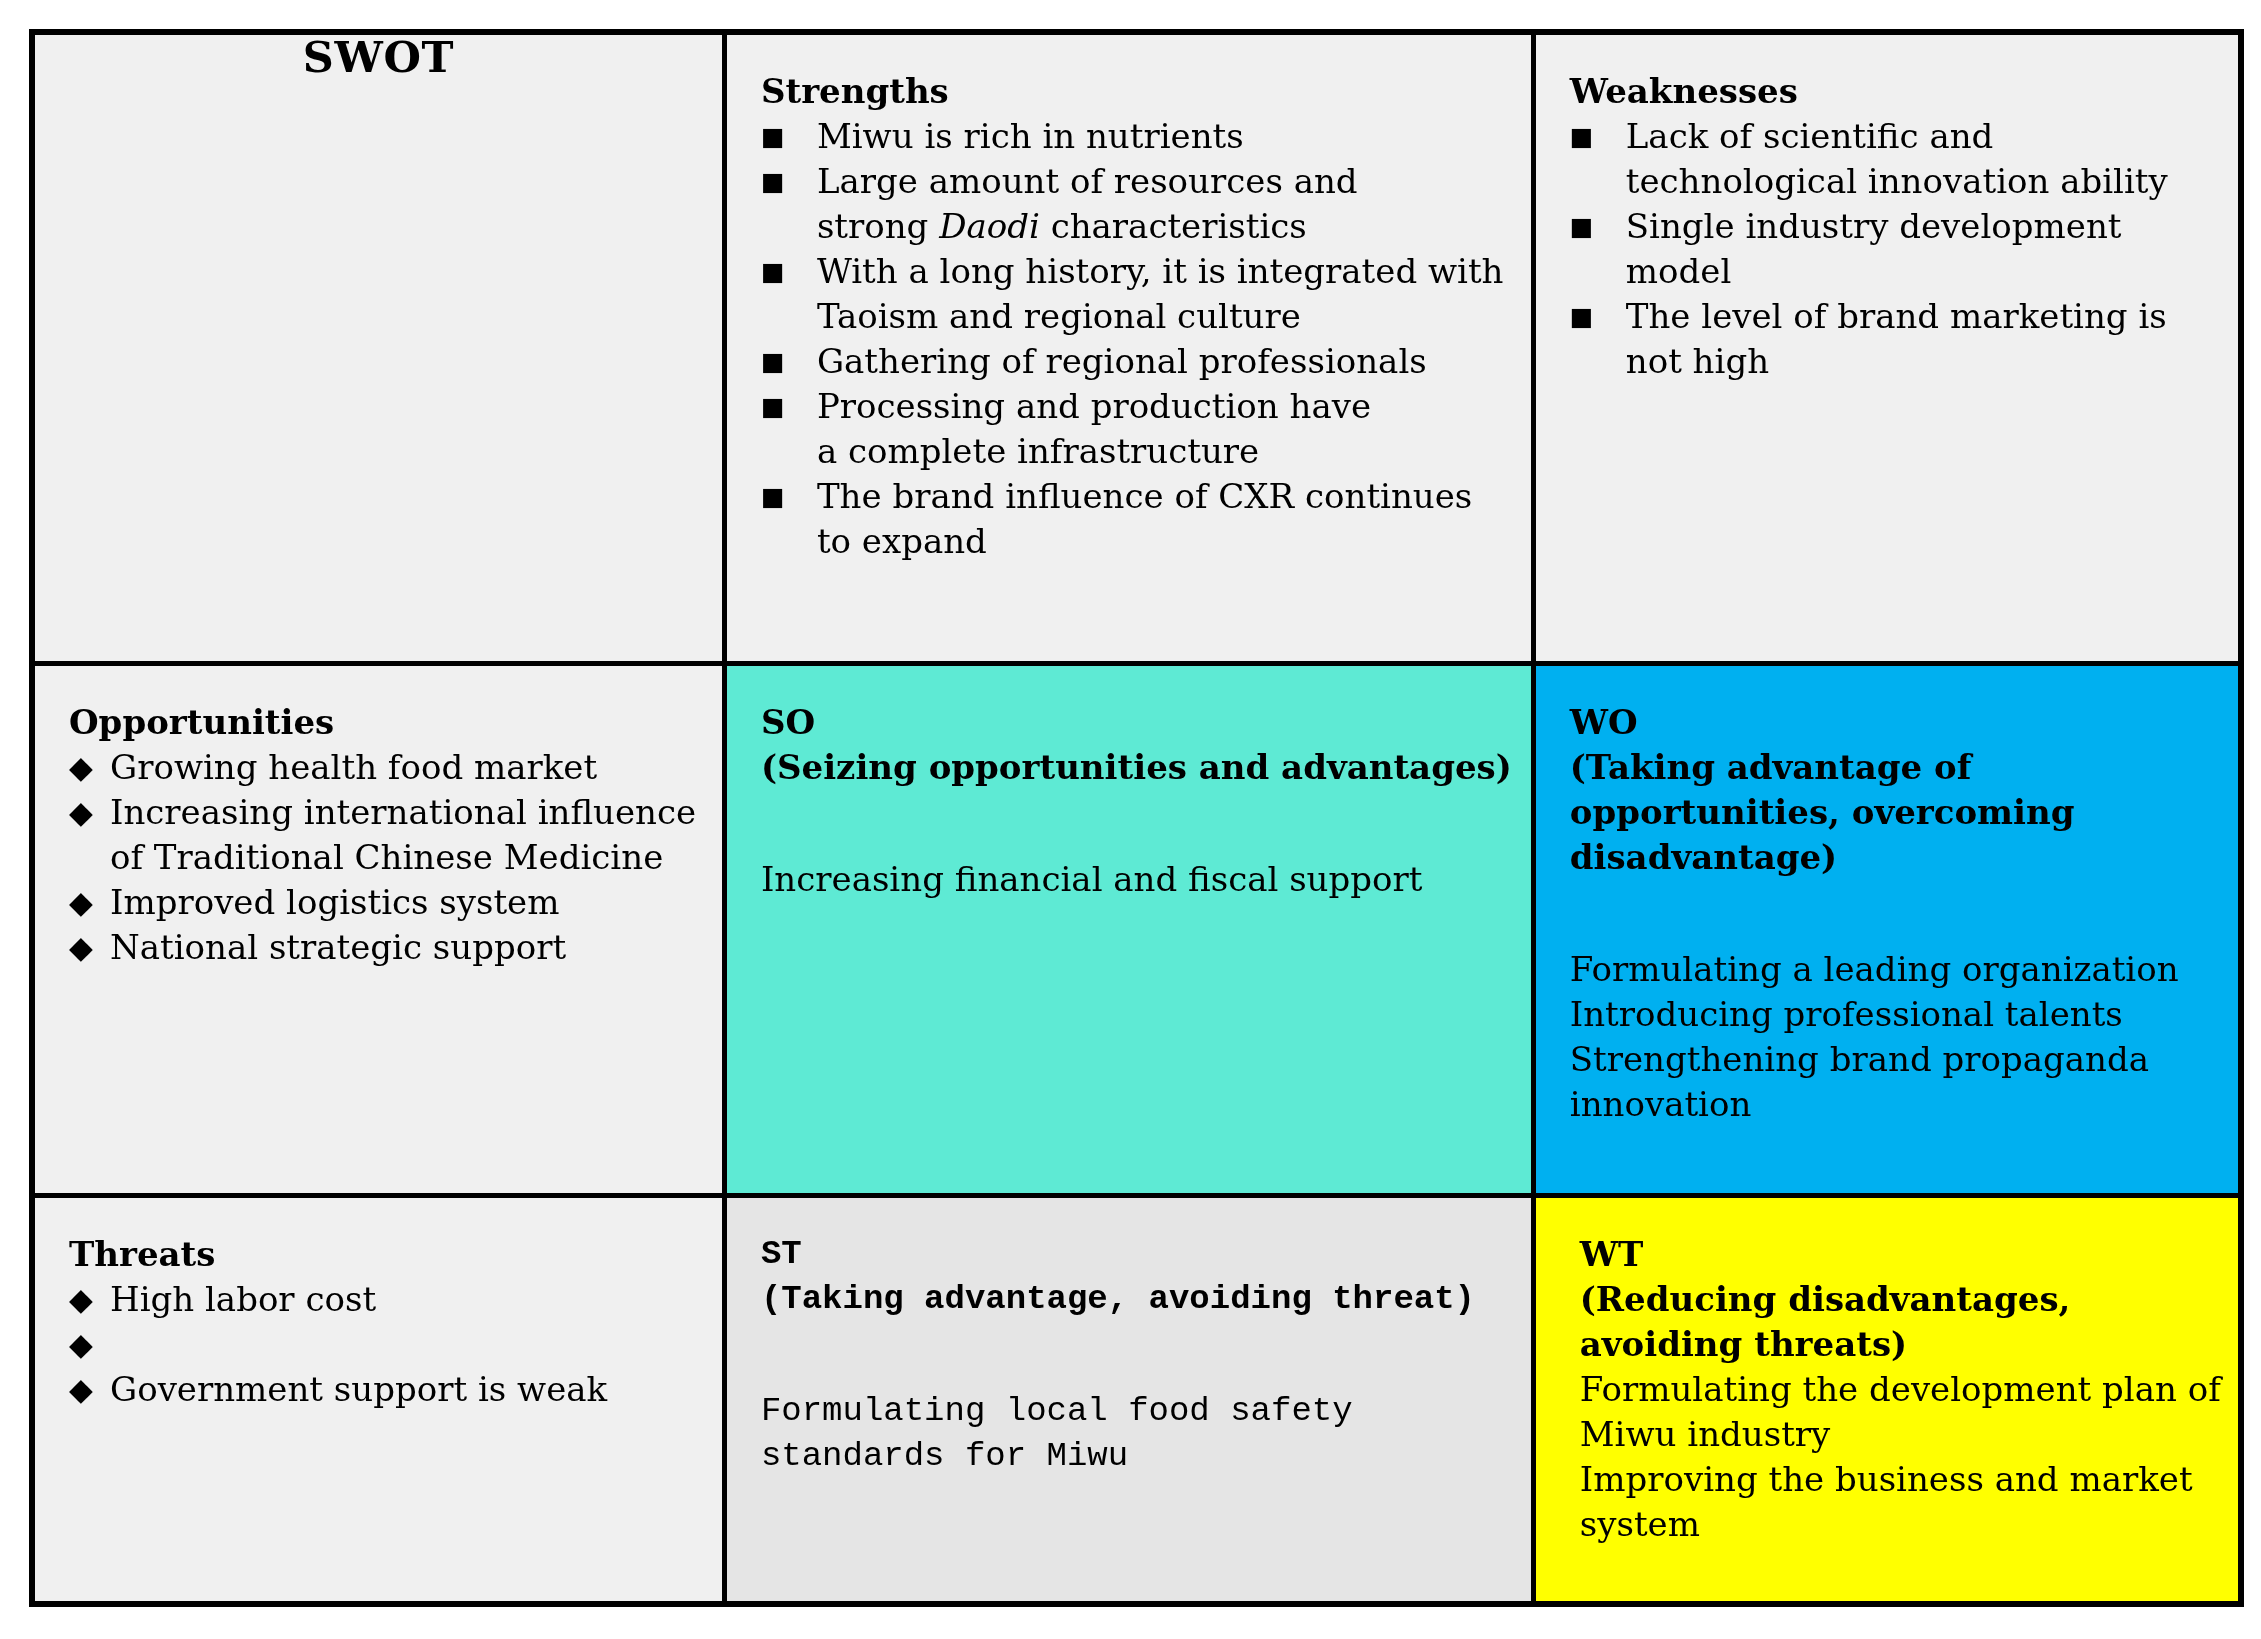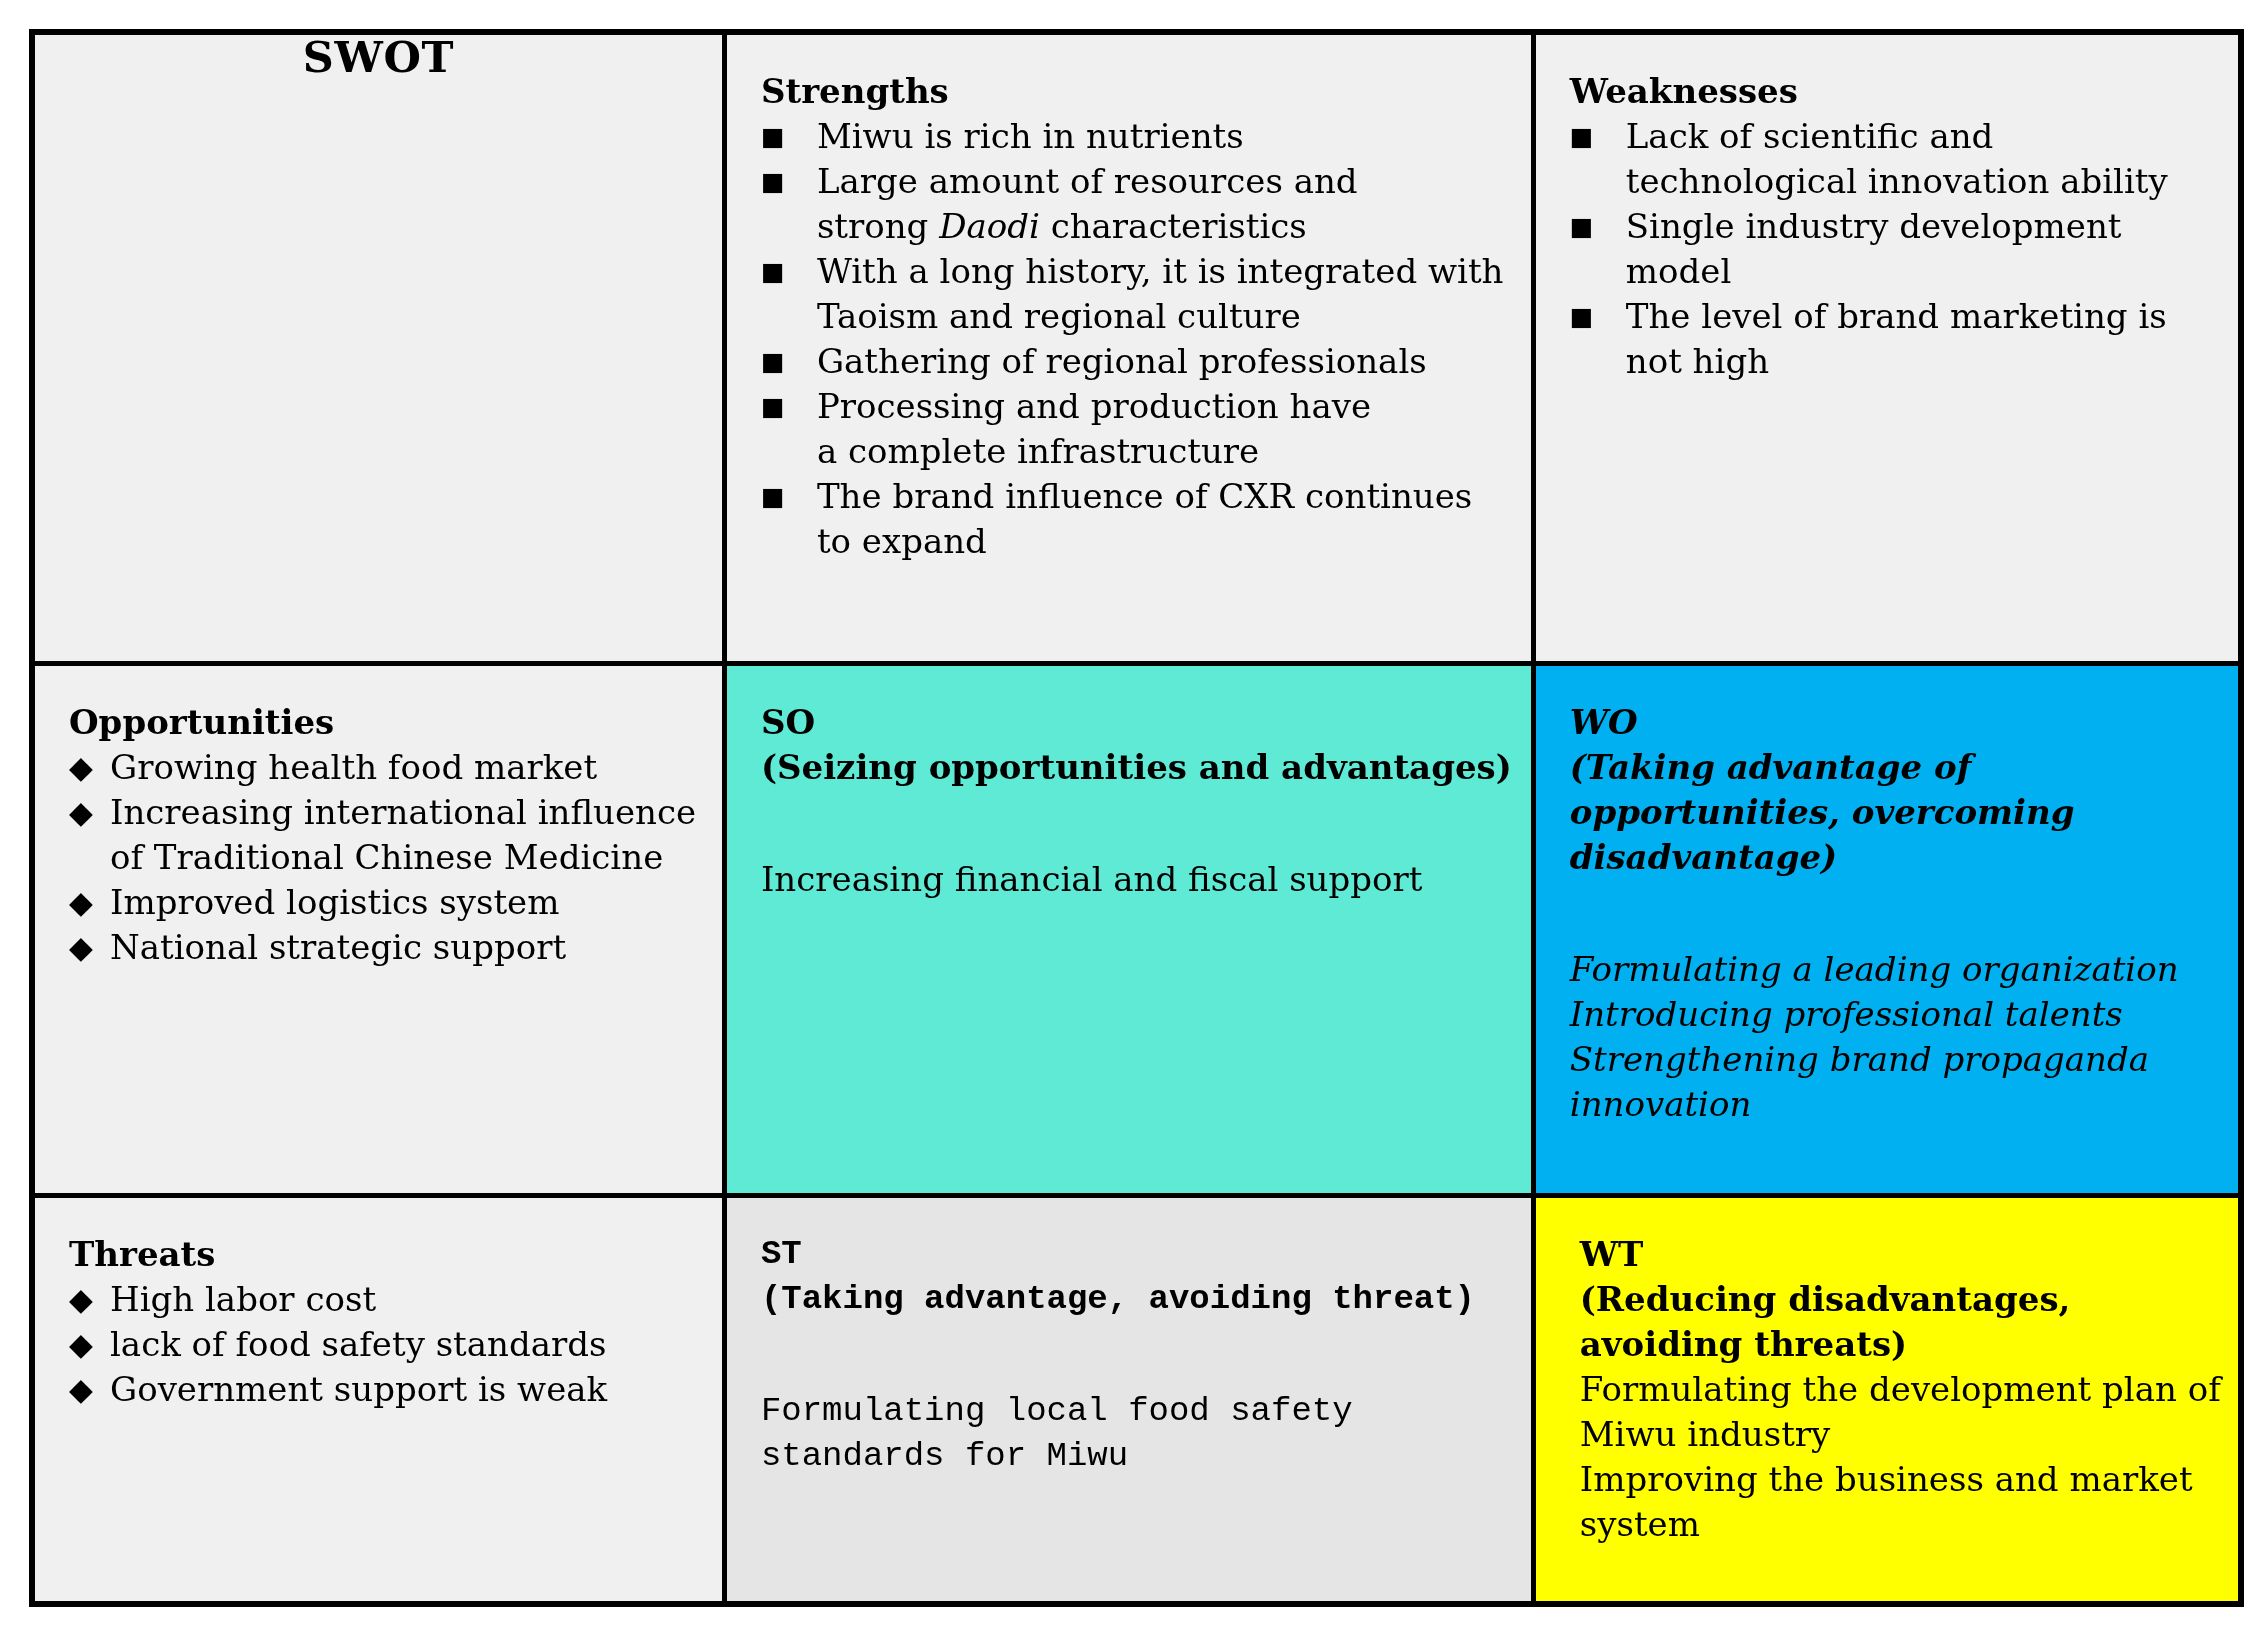--- a/index.html
+++ b/index.html
@@ -152,39 +152,38 @@
     </ul>
   </div>
 
   <div class="cell" style="background: #5eead4;">
     <div class="cell-title">SO</div>
     <div class="cell-title">(Seizing opportunities and advantages)</div>
     <div class="gap95"></div>
     <div class="action">Increasing financial and fiscal support</div>
   </div>
 
-  <div class="cell" style="background: rgb(0, 176, 240); font-style: italic;">
+  <div class="cell" style="background: rgb(0, 176, 240);">
     <div class="cell-title">WO</div>
     <div class="cell-title">(Taking advantage of opportunities, overcoming disadvantage)</div>
     <div class="gap95"></div>
     <div class="action">Formulating a leading organization</div>
     <div class="action">Introducing professional talents</div>
     <div class="action">Strengthening brand propaganda innovation</div>
   </div>
 
   <div class="cell">
     <div class="cell-title">Threats</div>
     <ul class="blist gap230">
       <li>
         <span class="b diamond">◆</span>
         <span class="t">High labor cost</span>
       </li>
       <li>
         <span class="b diamond">◆</span>
-        <span class="t">lack of food safety standards</span>
       </li>
       <li>
         <span class="b diamond">◆</span>
         <span class="t">Government support is weak</span>
       </li>
     </ul>
   </div>
 
   <div class="cell" style="background: #e5e5e5; font-family: Liberation Mono, monospace;">
     <div class="cell-title">ST</div>

